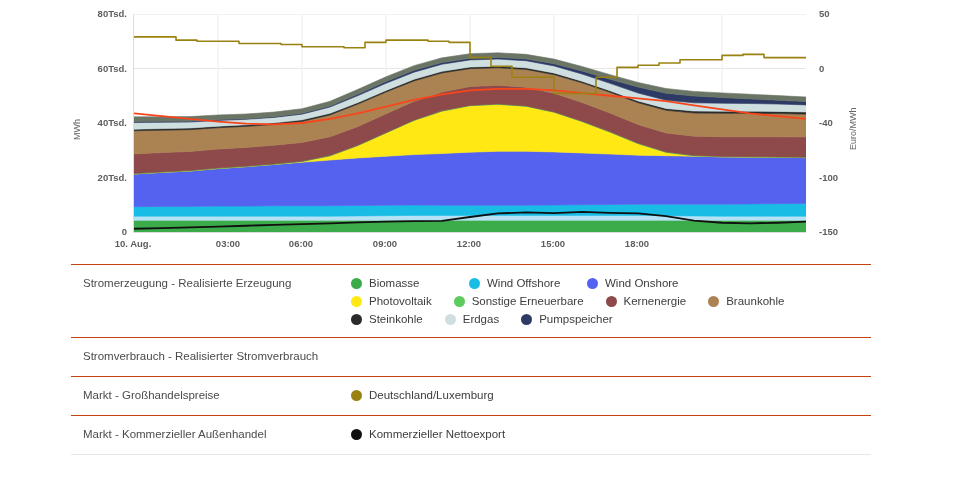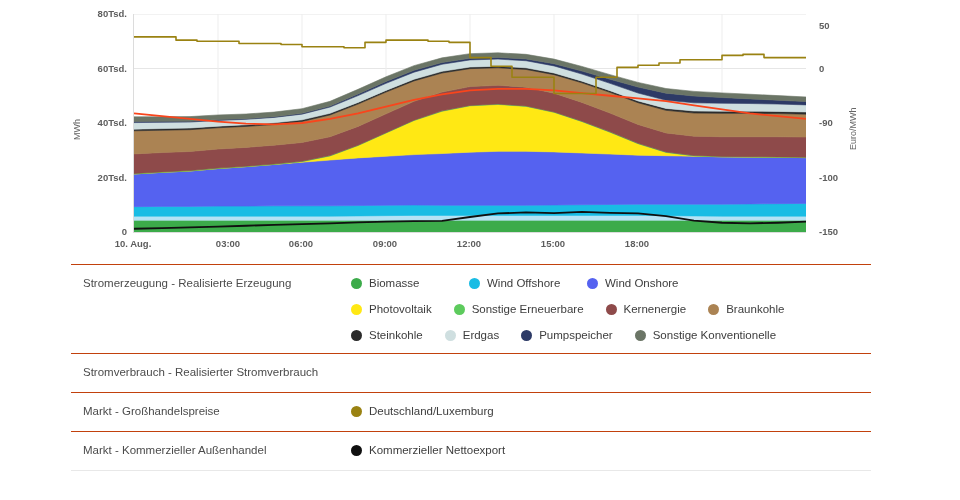--- a/index.html
+++ b/index.html
@@ -39,21 +39,21 @@
     padding:9px 0 9px 0;
     min-height:20px;
   }
   .legend-row.last{border-bottom:1px solid #e8e8e8;}
   .legend-cat{
     width:268px;flex:none;
     font-size:11.5px;color:#4b4b4b;
     padding-left:12px;line-height:18px;
   }
   .legend-items{
-    flex:1;display:flex;flex-wrap:wrap;row-gap:8px;text-align:right;
+    flex:1;display:flex;flex-wrap:wrap;text-align:right;
   }
   .legend-item{
     display:flex;align-items:center;
     margin-right:22px;line-height:18px;white-space:nowrap;
   }
   .dot{
     width:11px;height:11px;border-radius:50%;
     display:inline-block;margin-right:7px;flex:none;
   }
   .legend-label{font-size:11.5px;color:#3d3d3d;}
@@ -76,23 +76,23 @@
     <div id="ticks-left">
         <div class="tick tick-left" style="left: 79px; top: 226px;">0</div>
         <div class="tick tick-left" style="left: 79px; top: 171.5px;">20Tsd.</div>
         <div class="tick tick-left" style="left: 79px; top: 117px;">40Tsd.</div>
         <div class="tick tick-left" style="left: 79px; top: 62.5px;">60Tsd.</div>
         <div class="tick tick-left" style="left: 79px; top: 8px;">80Tsd.</div>
       </div>
     <div id="ticks-right">
         <div class="tick tick-right" style="left: 819px; top: 226px;">-150</div>
         <div class="tick tick-right" style="left: 819px; top: 171.5px;">-100</div>
-        <div class="tick tick-right" style="left: 819px; top: 117px;">-90</div>
+        <div class="tick tick-right" style="left: 819px; top: 117px;">-40</div>
         <div class="tick tick-right" style="left: 819px; top: 62.5px;">0</div>
-        <div class="tick tick-right" style="left: 819px; top: 20px;">50</div>
+        <div class="tick tick-right" style="left: 819px; top: 8px;">50</div>
       </div>
     <div id="ticks-x">
         <div class="tick tick-x" style="left: 103px; top: 238px;">10. Aug.</div>
         <div class="tick tick-x" style="left: 198px; top: 238px;">03:00</div>
         <div class="tick tick-x" style="left: 271px; top: 238px;">06:00</div>
         <div class="tick tick-x" style="left: 355px; top: 238px;">09:00</div>
         <div class="tick tick-x" style="left: 439px; top: 238px;">12:00</div>
         <div class="tick tick-x" style="left: 523px; top: 238px;">15:00</div>
         <div class="tick tick-x" style="left: 607px; top: 238px;">18:00</div>
         <div class="tick tick-x" style="left: 691px; top: 220px;">21:00</div>
@@ -172,24 +172,20 @@
               <span class="legend-label">Steinkohle</span>
             </div>
             <div class="legend-item">
               <span class="dot" style="background: rgb(207, 223, 224);"></span>
               <span class="legend-label">Erdgas</span>
             </div>
             <div class="legend-item">
               <span class="dot" style="background: rgb(45, 58, 102);"></span>
               <span class="legend-label">Pumpspeicher</span>
             </div>
-            <div class="legend-item">
-              <span class="dot" style="background: rgb(107, 117, 102);"></span>
-              <span class="legend-label">Sonstige Konventionelle</span>
-            </div>
           </div>
         </div>
       </div>
       <div class="legend-row">
         <div class="legend-cat">Stromverbrauch - Realisierter Stromverbrauch</div>
       </div>
       <div class="legend-row">
         <div class="legend-cat">Markt - Großhandelspreise</div>
         <div class="legend-items">
           <div class="sub-line">

